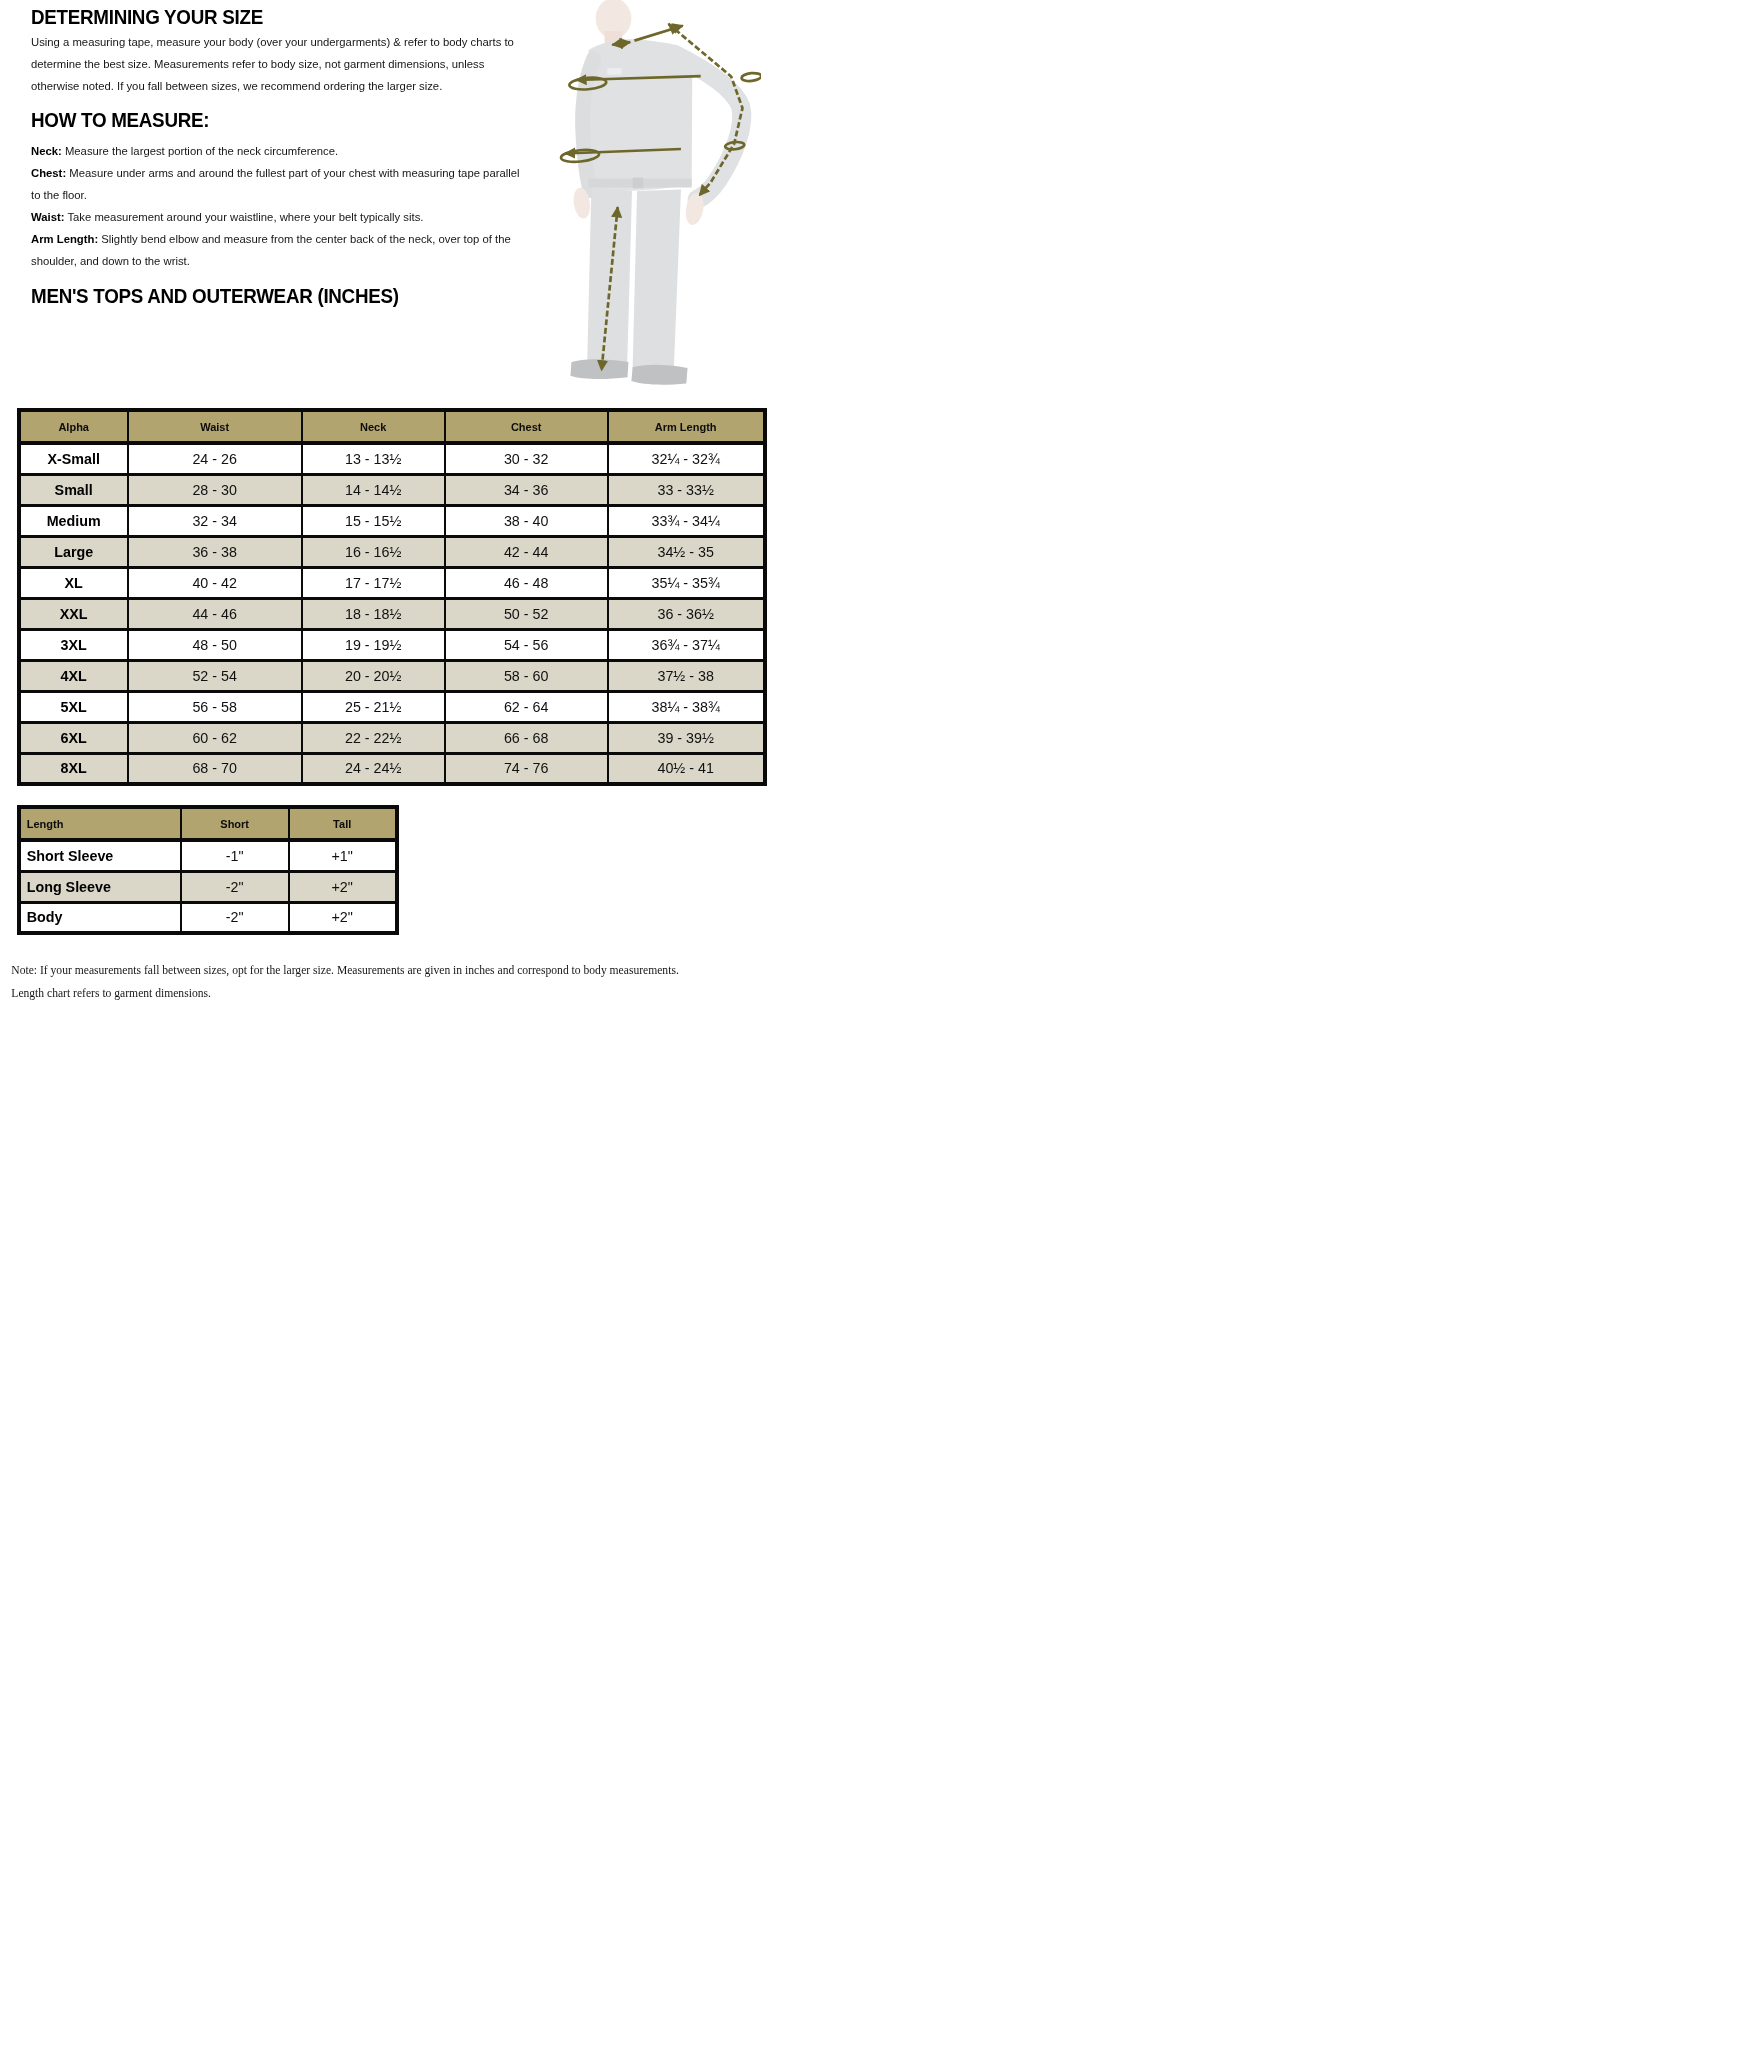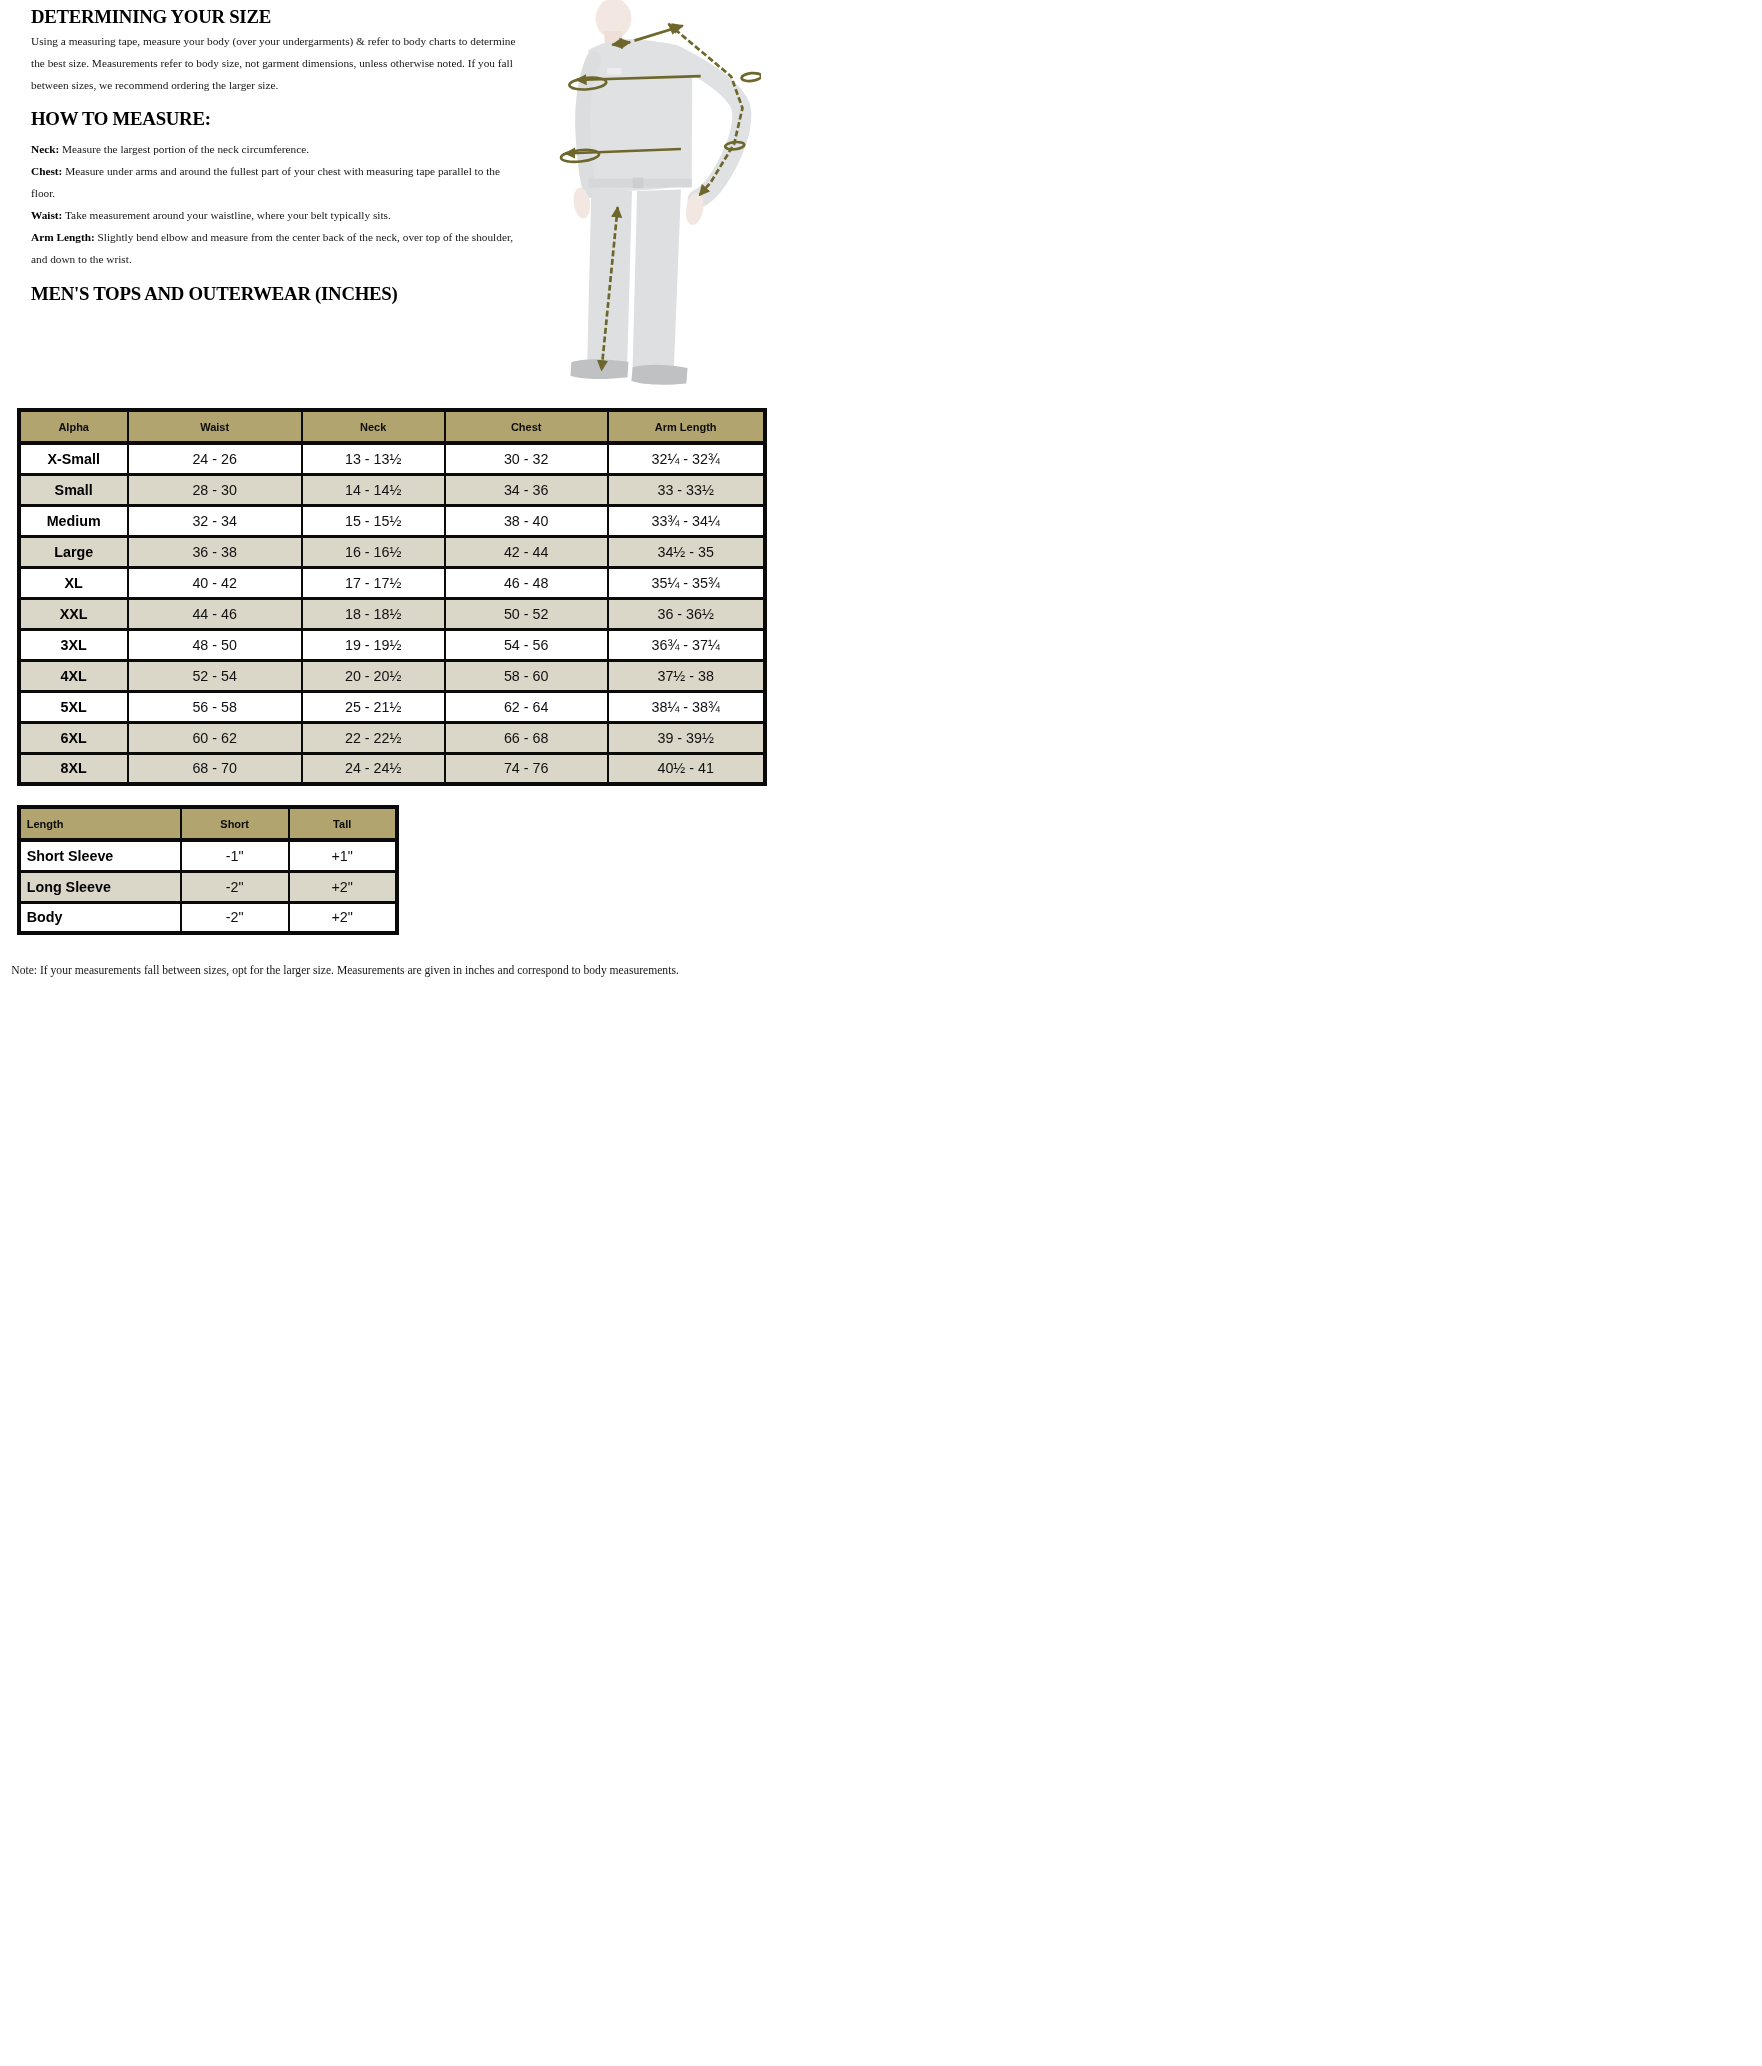--- a/index.html
+++ b/index.html
@@ -1,20 +1,20 @@
 <!DOCTYPE html>
 <html style="font-size:9.5px"><head>
 <meta charset="utf-8">
 <style>
   * { margin:0; padding:0; box-sizing:border-box; }
   html,body { background:#ffffff; }
   body { font-family:"Liberation Sans", sans-serif; color:#141414; }
   .page { position:relative; width:881px; height:1033px; background:#fff; overflow:hidden; }
 
-  .text-col { position:absolute; left:31px; top:4.8px; width:493px;font-family:Liberation Serif, serif; }
+  .text-col { position:absolute; left:31px; top:4.8px; width:493px; }
   h1.sec { font-size:19.6px; font-weight:700; letter-spacing:-0.3px; color:#000;
            transform:scaleX(0.96); transform-origin:left; white-space:nowrap; }
   .h-top { margin-top:1.2px; }
   .h-mid { margin-top:12px; }
   .h-bot { margin-top:13px; }
   p.body-text { font-size:11.3px; line-height:22px; color:#161616; margin-top:2px; }
   .measure-list { margin-top:8.3px; }
   .measure-list p { font-size:11.3px; line-height:22px; color:#161616; }
   .measure-list strong { font-weight:700; color:#000;text-align:center; }
 
@@ -227,16 +227,17 @@
       <tr>
           <td class="lbl">Body</td>
           <td>-2"</td>
           <td>+2"</td>
         </tr>
     </tbody>
   </table>
 
   <div class="notes">
     <p>Note: If your measurements fall between sizes, opt for the larger size. Measurements are given in inches and correspond to body measurements.</p>
+    <p>Length chart refers to garment dimensions.</p>
   </div>
 
 </div>
 
 
 </body></html>

